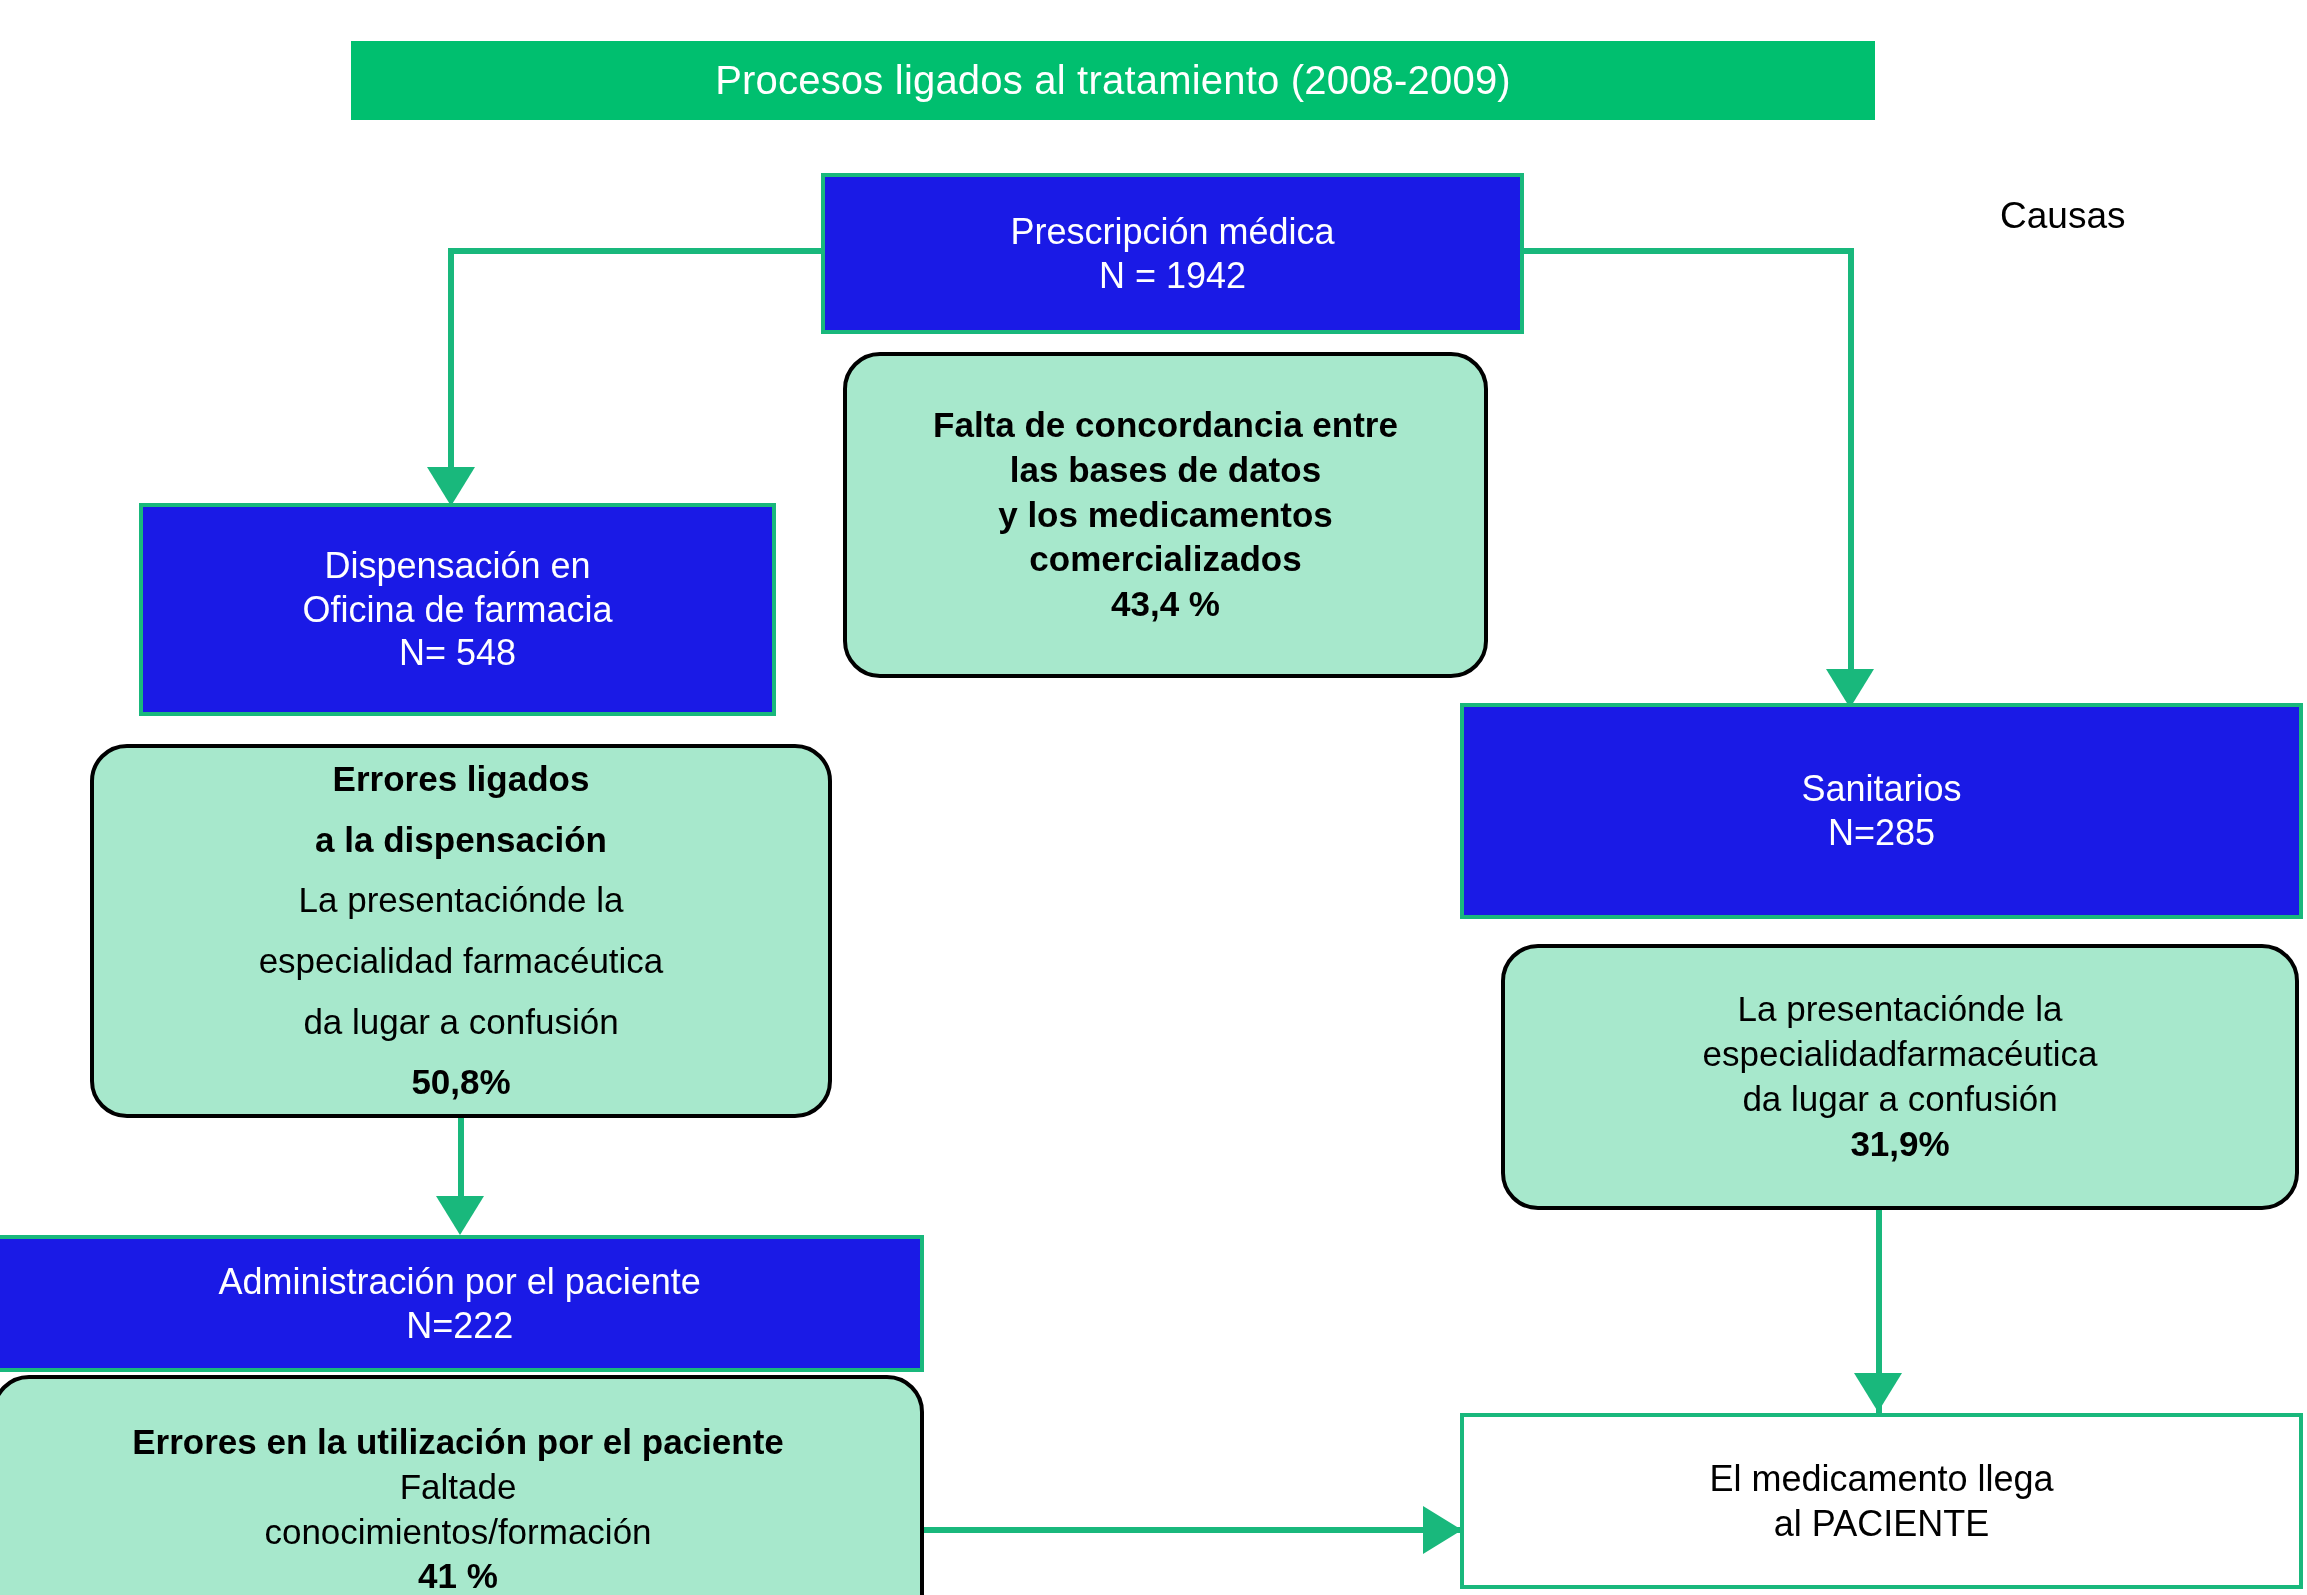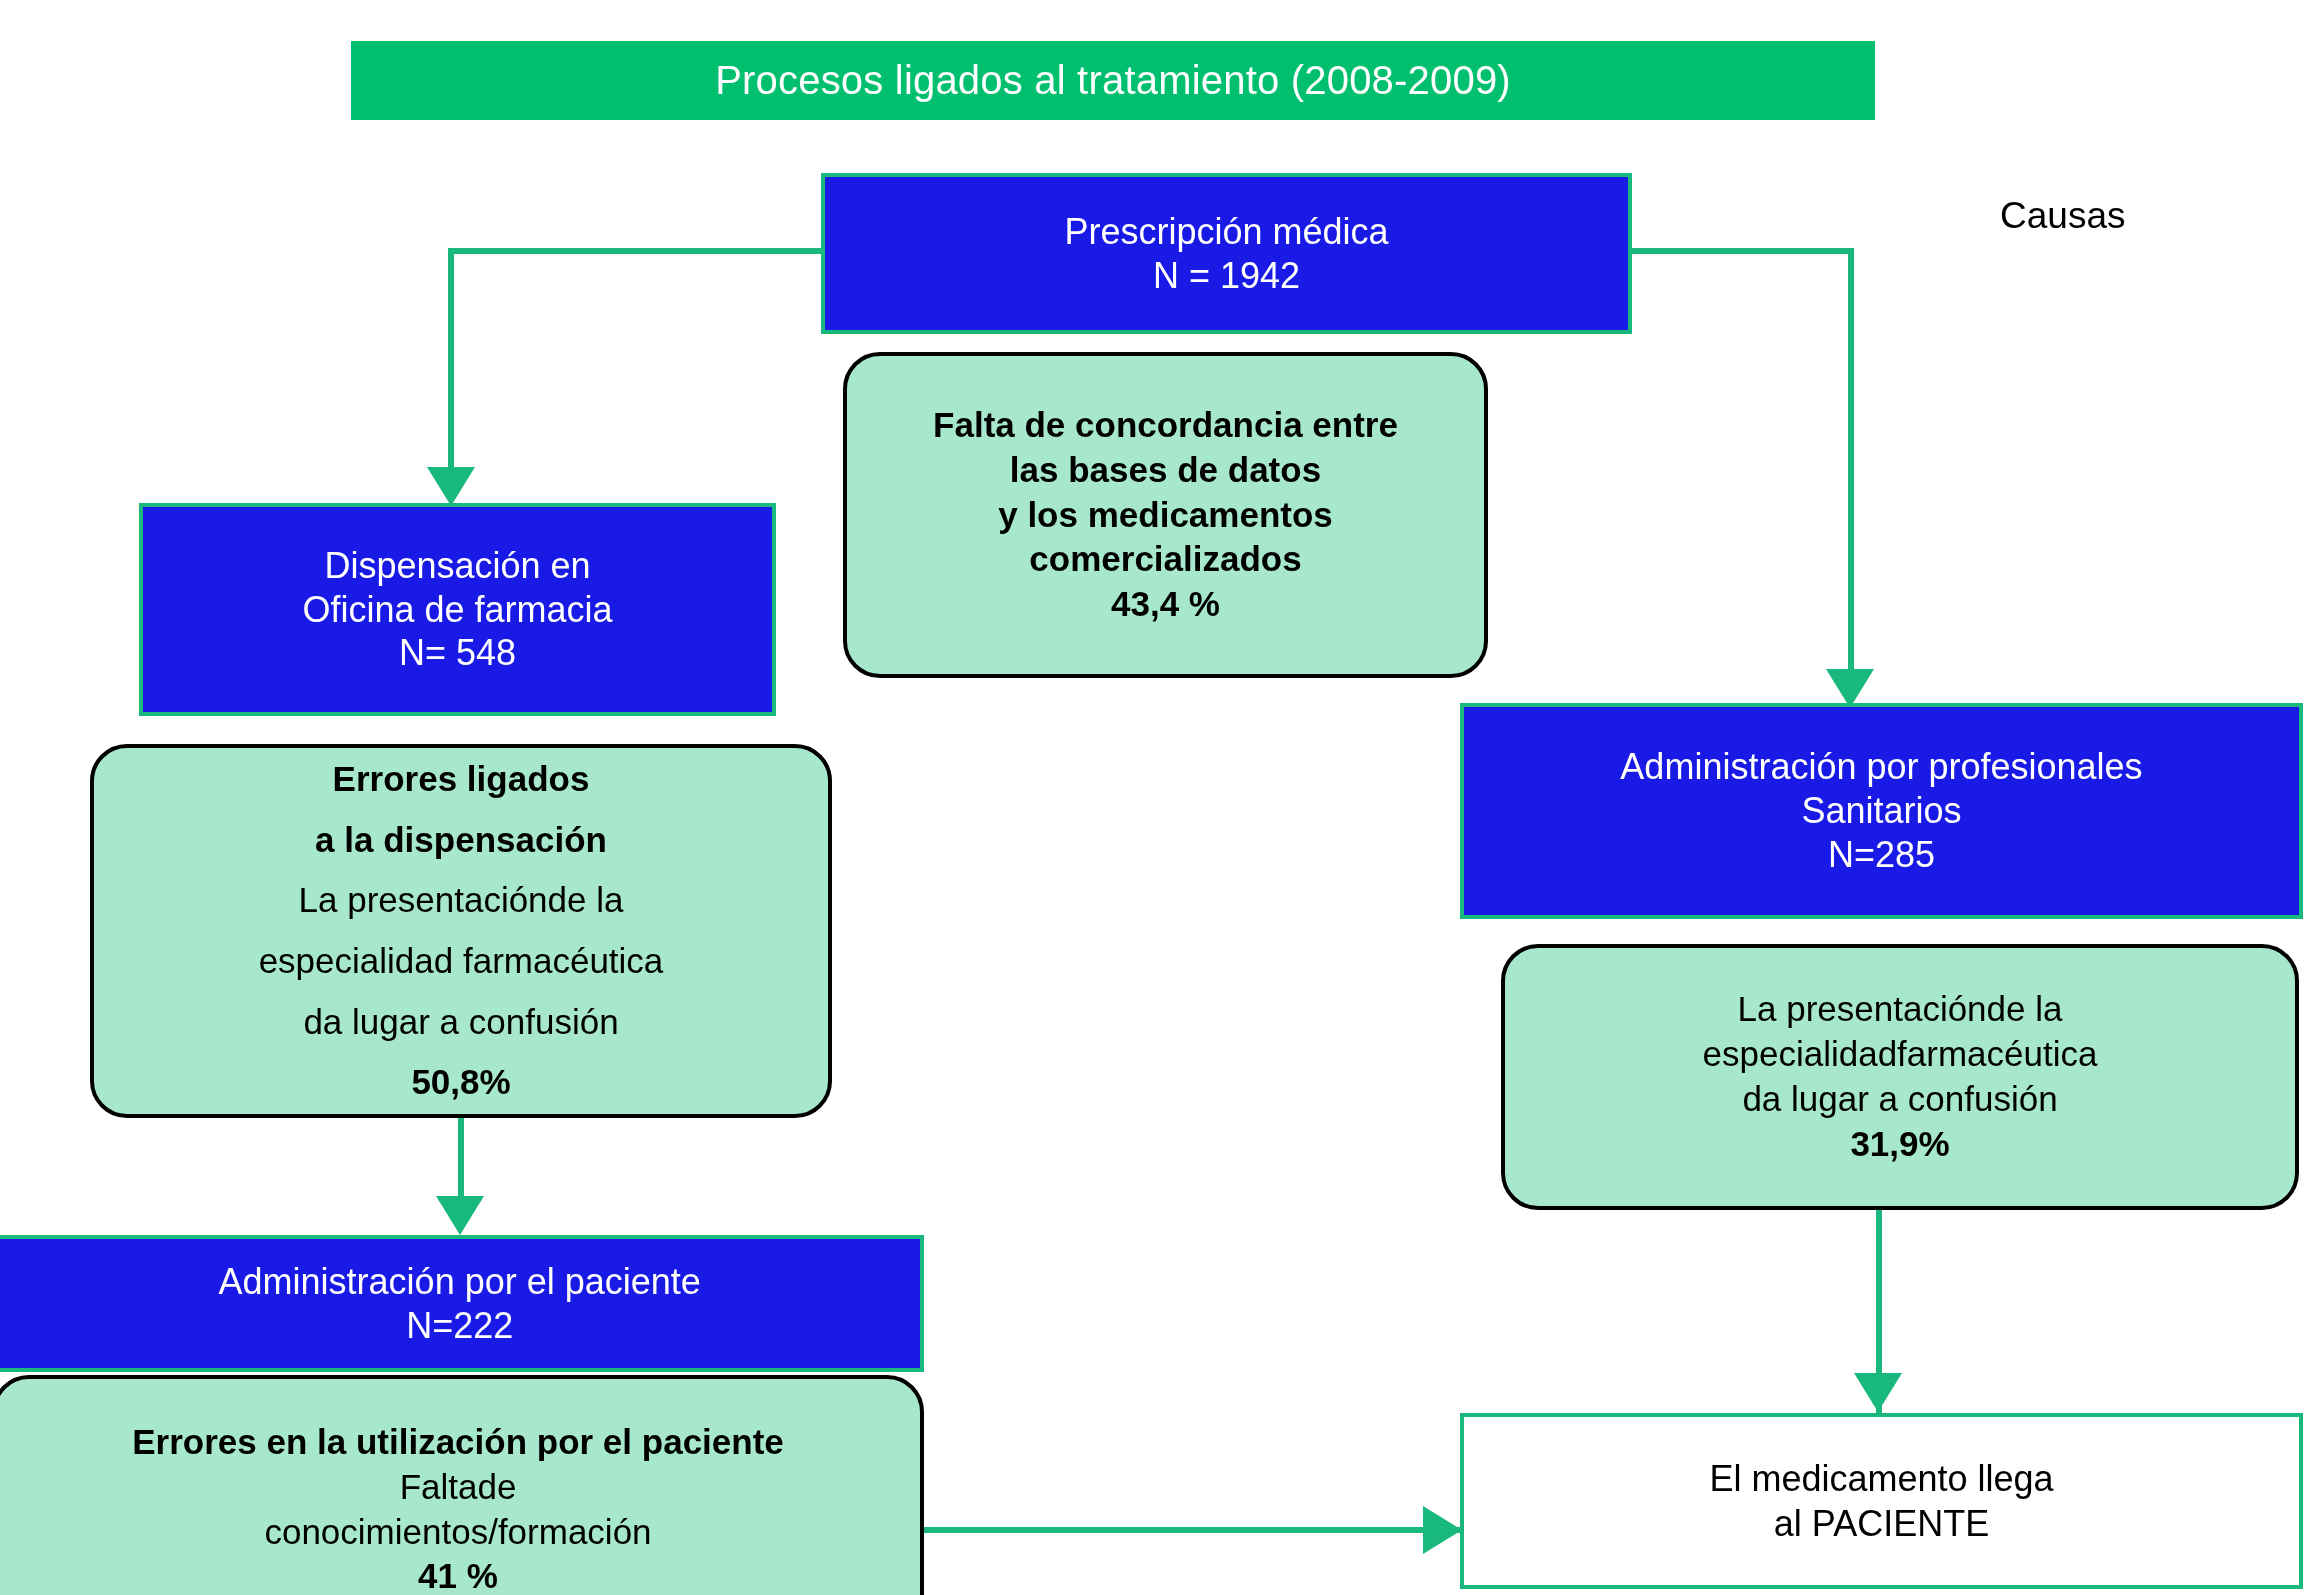--- a/index.html
+++ b/index.html
@@ -147,21 +147,21 @@
 
   <div class="vline" style="left:458px; top:1084px; height:89px;"></div>
   <div class="arrow-down" style="left:436px; top:1162px;"></div>
 
   <div class="vline" style="left:1876px; top:1176px; height:210px;"></div>
   <div class="arrow-down" style="left:1854px; top:1339px;"></div>
 
   <div class="hline" style="left:923px; top:1493px; width:542px;"></div>
   <div class="arrow-right" style="left:1423px; top:1472px;"></div>
 
-  <div class="proc" style="left:821px; top:139px; width:811px; height:161px;">
+  <div class="proc" style="left:821px; top:139px; width:703px; height:161px;">
     <span class="ln">Prescripción médica</span>
     <span class="ln">N = 1942</span>
   </div>
 
   <div class="cause" style="left:843px; top:318px; width:645px; height:326px;">
     <span class="ln b">Falta de concordancia entre</span>
     <span class="ln b">las bases de datos</span>
     <span class="ln b">y los medicamentos</span>
     <span class="ln b">comercializados</span>
     <span class="ln b">43,4 %</span>
@@ -176,21 +176,20 @@
   <div class="cause" style="left:90px; top:710px; width:742px; height:374px;justify-content:space-between;">
     <span class="ln b">Errores ligados</span>
     <span class="ln b">a la dispensación</span>
     <span class="ln">La presentaciónde la</span>
     <span class="ln">especialidad farmacéutica</span>
     <span class="ln">da lugar a confusión</span>
     <span class="ln b">50,8%</span>
   </div>
 
   <div class="proc" style="left:1460px; top:669px; width:843px; height:216px;">
-    <span class="ln">Administración por profesionales</span>
     <span class="ln">Sanitarios</span>
     <span class="ln">N=285</span>
   </div>
 
   <div class="cause" style="left:1501px; top:910px; width:798px; height:266px;">
     <span class="ln">La presentaciónde la</span>
     <span class="ln">especialidadfarmacéutica</span>
     <span class="ln">da lugar a confusión</span>
     <span class="ln b">31,9%</span>
   </div>

